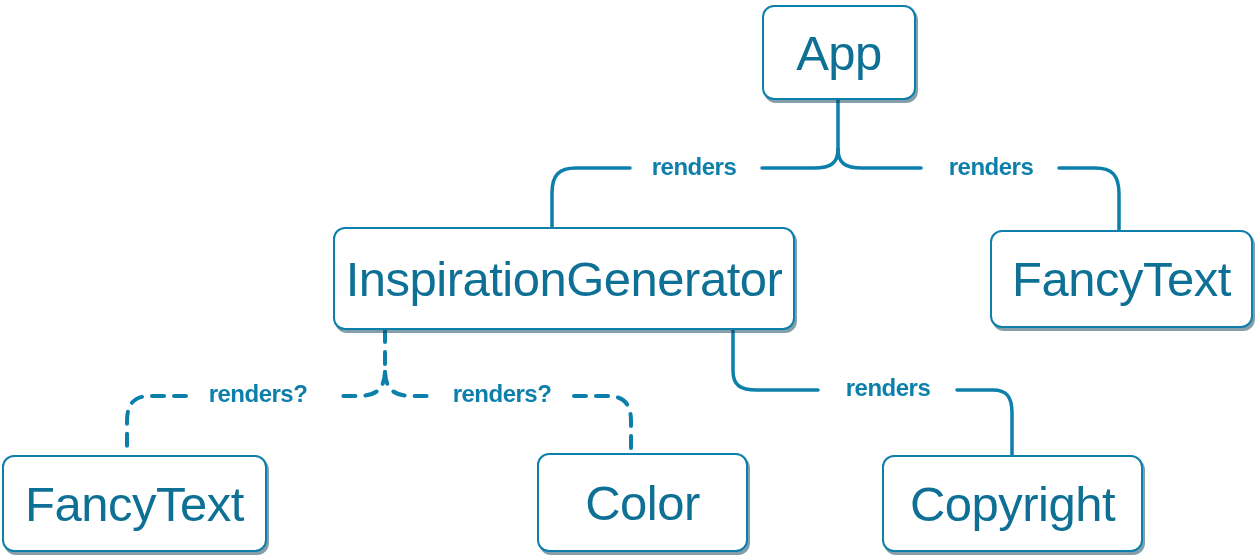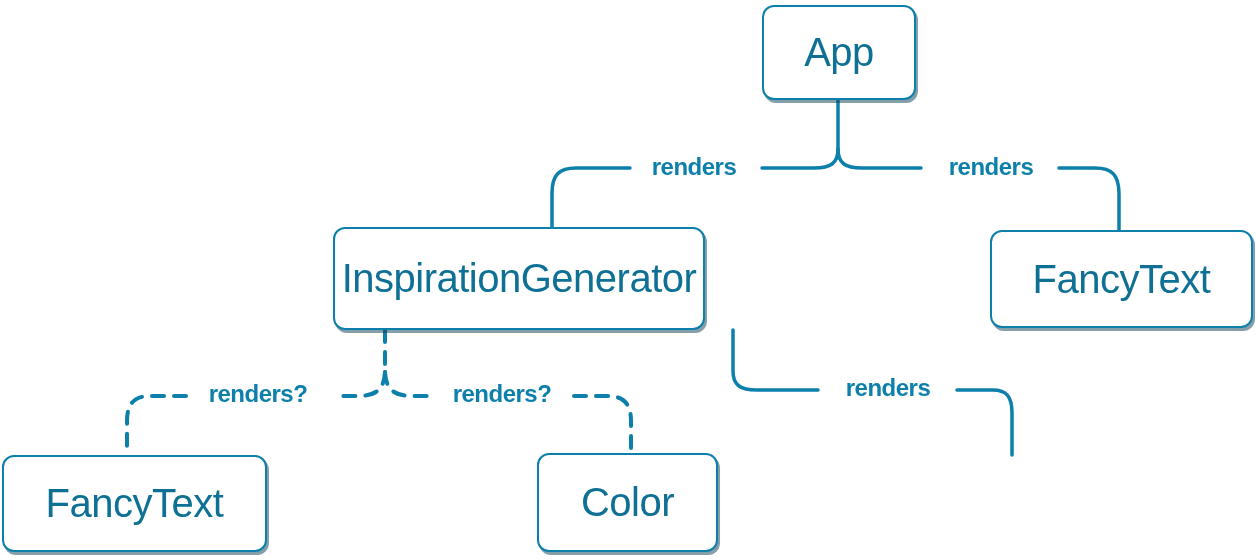--- a/index.html
+++ b/index.html
@@ -40,21 +40,21 @@
     background: #ffffff;
     border: 2.5px solid #0c7fab;
     border-radius: 12px;
     box-shadow: 2px 3px 0 rgba(10, 61, 86, 0.5);
     display: flex;
     align-items: center;
     justify-content: center;
   }
   .node-label {
     color: #0e7095;
-    font-size: 40px;
+    font-size: 49px;
     font-weight: 500;
     letter-spacing: -0.5px;
     white-space: nowrap;
   }
   .edge-label {
     position: absolute;
     transform: translate(-50%, -50%);
     color: #0c7fab;
     font-size: 24px;
     font-weight: 700;
@@ -85,36 +85,39 @@
     <path class="dashed" d="M 385 372 C 384 389 377 395 360 396 L 334 396"></path>
     <path class="dashed" d="M 186 396 L 150 396 C 134 396 127 404 127 421 L 127 455"></path>
     <path class="dashed" d="M 385 372 C 386 389 393 395 410 396 L 429 396"></path>
     <path class="dashed" d="M 574 396 L 607 396 C 624 396 631 404 631 421 L 631 453"></path>
   </svg>
 
   <div class="node" style="left:762px; top:5px; width:154px; height:95px;">
     <span class="node-label">App</span>
   </div>
 
-  <div class="node" style="left:333px; top:227px; width:372px; height:103px;">
+  <div class="node" style="left:333px; top:227px; width:462px; height:103px;">
     <span class="node-label">InspirationGenerator</span>
   </div>
 
   <div class="node" style="left:990px; top:230px; width:263px; height:98px;">
     <span class="node-label">FancyText</span>
   </div>
 
   <div class="node" style="left:2px; top:455px; width:265px; height:97px;">
     <span class="node-label">FancyText</span>
   </div>
 
-  <div class="node" style="left:537px; top:453px; width:181px; height:99px;">
+  <div class="node" style="left:537px; top:453px; width:211px; height:99px;">
     <span class="node-label">Color</span>
   </div>
 
+  <div class="node" style="left:882px; top:455px; width:261px; height:97px;">
+    <span class="node-label">Copyright</span>
+  </div>
 
   <span class="edge-label" style="left:694px; top:167px;">renders</span>
 
   <span class="edge-label" style="left:991px; top:167px;">renders</span>
 
   <span class="edge-label" style="left:258px; top:394px;">renders?</span>
 
   <span class="edge-label" style="left:502px; top:394px;">renders?</span>
 
   <span class="edge-label" style="left:888px; top:388px;">renders</span>

